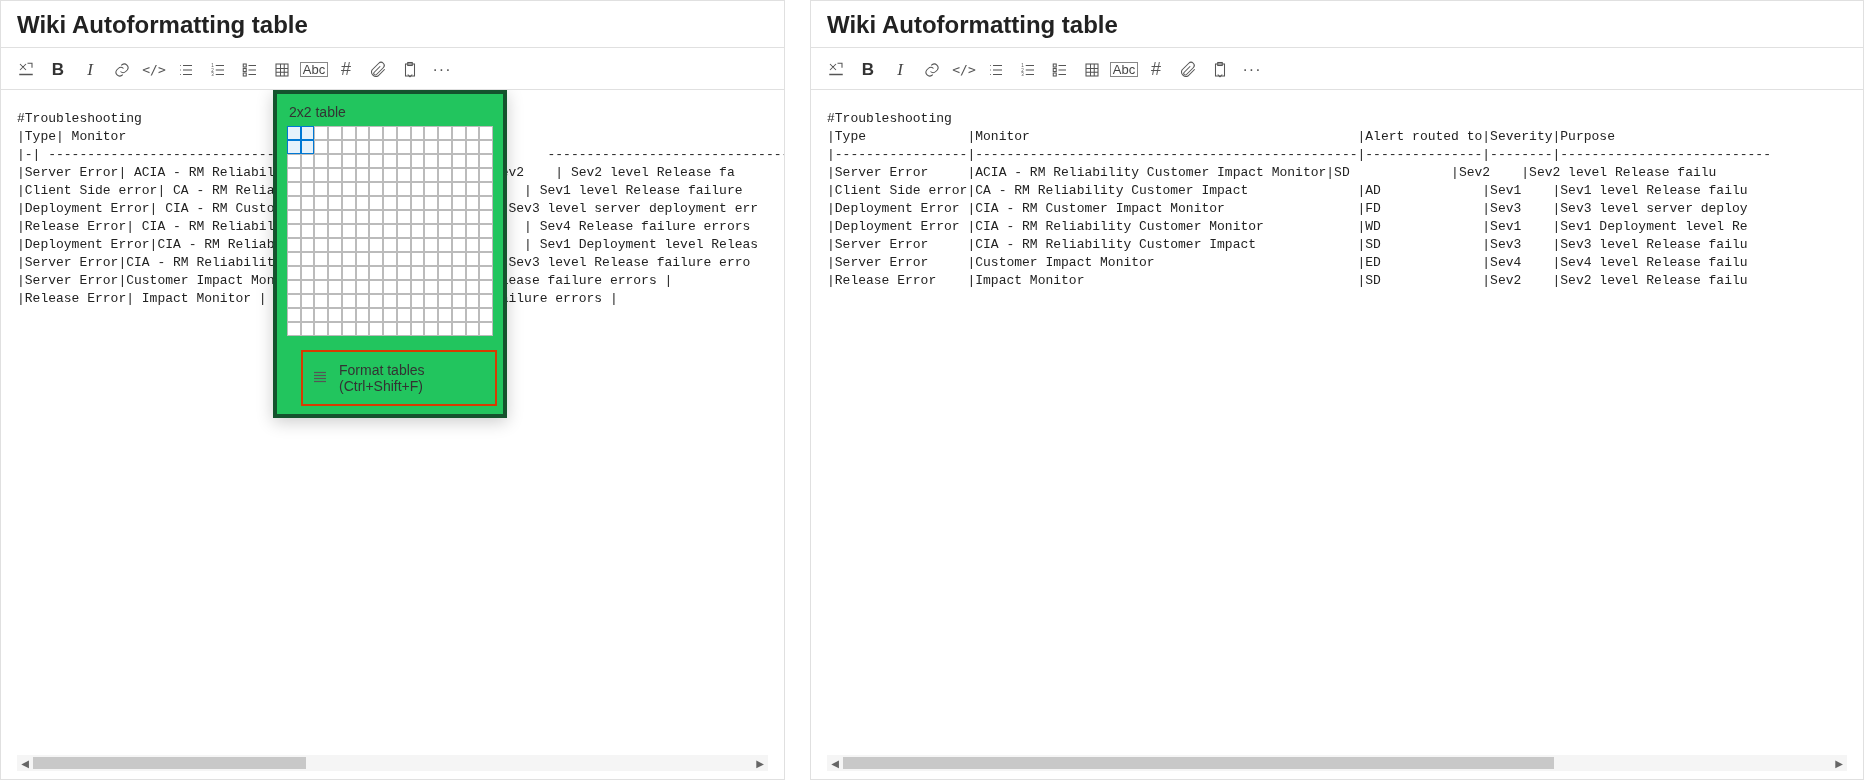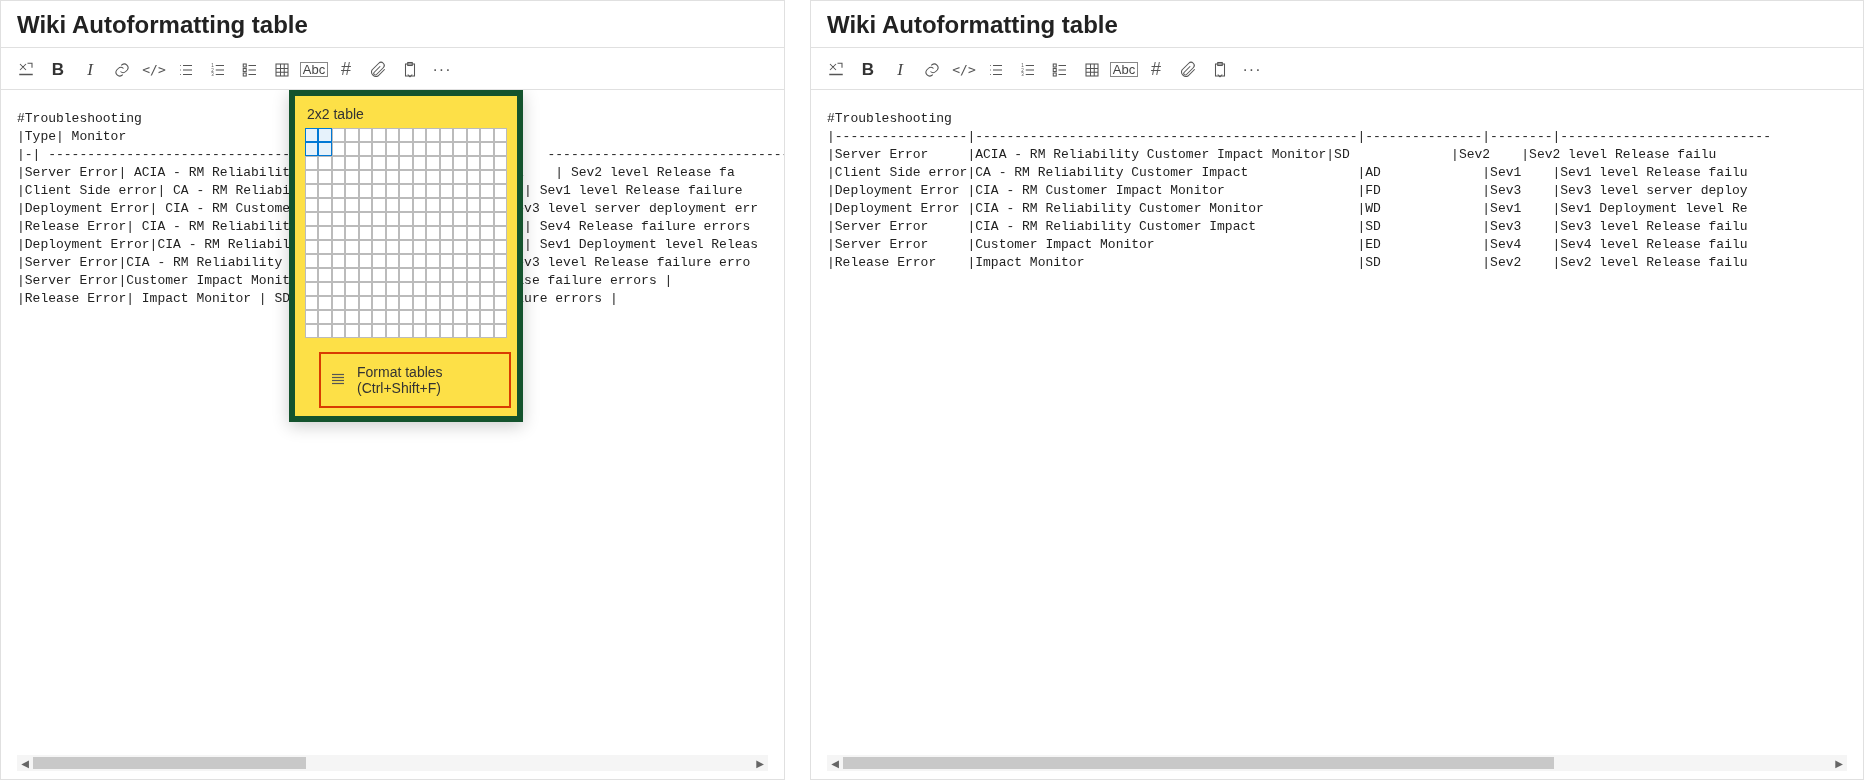--- a/index.html
+++ b/index.html
@@ -71,25 +71,25 @@
   .mono {
     font-family: Consolas, "Courier New", monospace;
     font-size: 13px;
     line-height: 18px;
     white-space: pre;
     color: #222;
   }
   .popover {
     position: absolute;
     top: 0;
-    left: 288px;
+    left: 272px;
     width: 234px;
-    background: #fde047;
+    background: #22c55e;
     box-shadow: 0 4px 16px rgba(0,0,0,0.2);
-    border: 6px solid #14532d;
+    border: 4px solid #14532d;
     z-index: 20;
   }
   .popover-title {
     padding: 10px 12px 6px 12px;
     font-size: 14px;
     color: #333;
   }
   .grid-picker {
     padding: 0 10px 10px 10px;
   }
@@ -612,20 +612,21 @@
           <path d="M9 18 L12 21 L15 18"></path>
         </svg>
     </span>
     <span class="tbtn">
         <span class="ellipsis-glyph">···</span>
       </span>
   </div>
 
   <div class="content-area">
     <div class="mono">#Troubleshooting</div>
+    <div class="mono">|Type             |Monitor                                          |Alert routed to|Severity|Purpose</div>
     <div class="mono">|-----------------|-------------------------------------------------|---------------|--------|---------------------------</div>
     <div class="mono">|Server Error     |ACIA - RM Reliability Customer Impact Monitor|SD             |Sev2    |Sev2 level Release failu</div>
     <div class="mono">|Client Side error|CA - RM Reliability Customer Impact              |AD             |Sev1    |Sev1 level Release failu</div>
     <div class="mono">|Deployment Error |CIA - RM Customer Impact Monitor                 |FD             |Sev3    |Sev3 level server deploy</div>
     <div class="mono">|Deployment Error |CIA - RM Reliability Customer Monitor            |WD             |Sev1    |Sev1 Deployment level Re</div>
     <div class="mono">|Server Error     |CIA - RM Reliability Customer Impact             |SD             |Sev3    |Sev3 level Release failu</div>
     <div class="mono">|Server Error     |Customer Impact Monitor                          |ED             |Sev4    |Sev4 level Release failu</div>
     <div class="mono">|Release Error    |Impact Monitor                                   |SD             |Sev2    |Sev2 level Release failu</div>
 
     <div class="hscroll">

